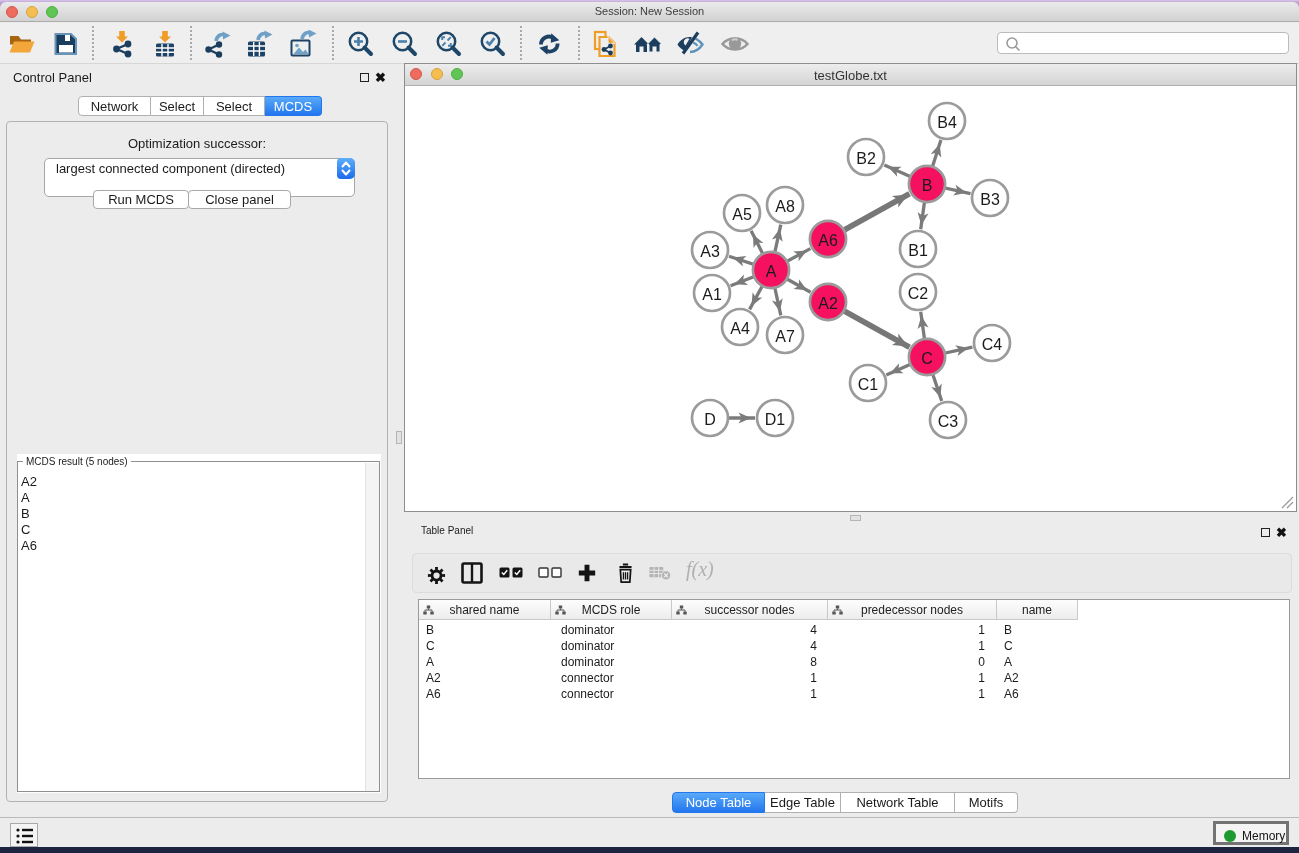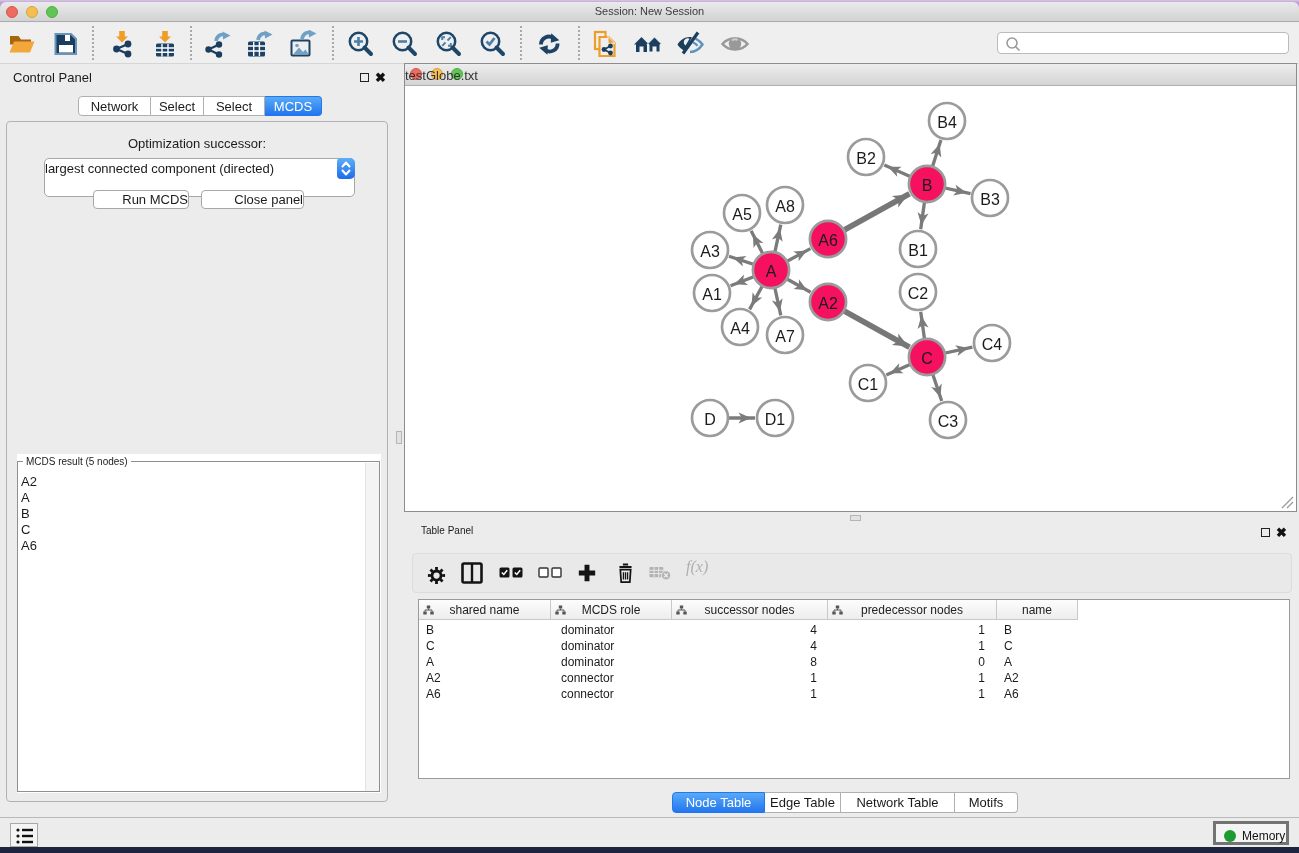--- a/index.html
+++ b/index.html
@@ -21,36 +21,36 @@
 .closex{position:absolute;font-size:13px;font-weight:bold;color:#111}
 
 .segs{position:absolute;display:flex;height:19px}
 .segs[style*="top:96px"] .seg{height:20px}
 .seg{height:19px;border:1px solid #b0b0b0;border-left:none;background:#fff;font-size:13px;color:#1a1a1a;display:flex;align-items:center;justify-content:center}
 .seg.first{border-left:1px solid #b0b0b0;border-radius:4px 0 0 4px}
 .seg.last{border-radius:0 4px 4px 0}
 .seg.sel{background:linear-gradient(#59aaf8,#2276ee);color:#fff;border-color:#2276ee}
 #panelbox{left:6px;top:121px;width:382px;height:681px;border:1px solid #b2b2b2;border-radius:4px}
 #optlabel{left:6px;top:136px;width:382px;text-align:center;font-size:13px}
-#combo{left:44px;top:158px;width:311px;height:39px;background:#fff;border:1px solid #a6a6a6;border-radius:5px;font-size:13px;line-height:19px;}
+#combo{left:44px;top:158px;width:311px;height:39px;background:#fff;border:1px solid #a6a6a6;border-radius:5px;font-size:13px;line-height:19px;padding-left:11px}
 #combocap{left:337px;top:158px;width:18px;height:21px;border-radius:4px 5px 5px 4px;background:linear-gradient(#5eaefa,#1c6ceb)}
-.btn{position:absolute;height:19px;background:#fff;border:1px solid #a8a8a8;border-radius:4px;font-size:13px;text-align:right;line-height:17px}
+.btn{position:absolute;height:19px;background:#fff;border:1px solid #a8a8a8;border-radius:4px;font-size:13px;text-align:center;line-height:17px}
 #mcdsbox{left:17px;top:454px;width:364px;height:339px;background:#fff}
 #mcdsborder{left:17px;top:461px;width:363px;height:331px;border:1px solid #8f8f8f}
 #mcdslegend{left:23px;top:456px;background:#fff;padding:0 3px;font-size:10px}
 #mcdslist{left:21px;top:474px;font-size:13px;line-height:16px}
 #mcdsscroll{left:365px;top:463px;width:14px;height:328px;background:#f4f4f4;border-left:1px solid #e2e2e2}
 
 #netwin{left:404px;top:63px;width:893px;height:449px;background:#fff;border:1px solid #8d8d8d}
 #nettitle{position:absolute;left:0;top:0;width:891px;height:22px;background:linear-gradient(#ededed,#d4d4d4);border-bottom:1px solid #b0b0b0}
 #nettitle .t1{left:5px;background:#ed6b5f;border:1px solid #d4584e}
 #nettitle .t2{left:26px;background:#f5be50;border:1px solid #d8a340}
 #nettitle .t3{left:46px;background:#61c555;border:1px solid #4caf45}
 #nettitle .tl{top:4px}
-#nettitletext{position:absolute;left:0;top:4px;width:891px;text-align:left;font-size:13px;color:#333}
+#nettitletext{position:absolute;left:0;top:4px;width:891px;text-align:center;font-size:13px;color:#333}
 #graph{position:absolute;left:0;top:23px}
 .nl{font-size:16px;fill:#1b1b1b;text-anchor:middle;dominant-baseline:central;font-family:"Liberation Sans",sans-serif}
 
 #tableicons{left:418px;top:556px}
 #tablebox{left:418px;top:599px;width:872px;height:180px;background:#fff;border:1px solid #9a9a9a}
 .th{position:absolute;top:0;height:20px;background:linear-gradient(#fdfdfd,#ededed);border-right:1px solid #c9c9c9;border-bottom:1px solid #c9c9c9;font-size:12px;color:#222;text-align:center;line-height:20px}
 .tr{position:absolute;font-size:12px;line-height:16px}
 .num{text-align:right}
 
 #bottomtabs{left:672px;top:792px}
@@ -197,21 +197,21 @@
 <div class="seg sel last" style="width:57px">MCDS</div>
 </div>
 <div class="abs" id="panelbox"></div>
 <div class="abs" id="optlabel">Optimization successor:</div>
 <div class="abs" id="combo">largest connected component (directed)</div>
 <div class="abs" id="combocap"><svg width="18" height="21">
       <path d="M5.5 8.5 L9 4.5 L12.5 8.5" fill="none" stroke="#fff" stroke-width="2" stroke-linecap="round" stroke-linejoin="round"></path>
       <path d="M5.5 12.5 L9 16.5 L12.5 12.5" fill="none" stroke="#fff" stroke-width="2" stroke-linecap="round" stroke-linejoin="round"></path>
     </svg></div>
 <div class="btn" style="left:93px;top:190px;width:96px">Run MCDS</div>
-<div class="btn" style="left:201px;top:190px;width:103px">Close panel</div>
+<div class="btn" style="left:188px;top:190px;width:103px">Close panel</div>
 <div class="abs" id="mcdsbox"></div>
 <div class="abs" id="mcdsborder"></div>
 <div class="abs" id="mcdslegend">MCDS result (5 nodes)</div>
 <div class="abs" id="mcdsscroll"></div>
 <div class="abs" id="mcdslist">A2<br>A<br>B<br>C<br>A6</div>
 <div class="abs" id="divhandle"></div>
 <div class="abs" id="netwin">
 <div id="nettitle">
       <div class="tl t1"></div>
       <div class="tl t2"></div>
@@ -338,21 +338,21 @@
       <path d="M8,1.5 h6 M4,4.5 h14" stroke="#141414" stroke-width="2.2"></path>
       <path d="M5,7.5 h12 l-1,14.5 h-10 z" fill="none" stroke="#141414" stroke-width="2"></path>
       <path d="M8.6,10.5 v8.5 M11,10.5 v8.5 M13.4,10.5 v8.5" stroke="#141414" stroke-width="1.5"></path>
     </svg>
 <svg style="position:absolute;left:231px;top:10px" width="24" height="15" viewBox="0 0 26 16">
       <rect x="0.5" y="1" width="15" height="11" rx="1" fill="#b3b3b3"></rect>
       <path d="M0.5,4.5 h15 M0.5,8 h15 M5.5,1 v11 M10.5,1 v11" stroke="#ececec" stroke-width="1"></path>
       <circle cx="18.5" cy="10" r="5" fill="#b3b3b3" stroke="#ececec" stroke-width="1"></circle>
       <path d="M16.5,8 l4,4 m0,-4 l-4,4" stroke="#ececec" stroke-width="1.4"></path>
     </svg>
-<div style="position:absolute;left:268px;top:2px;font-family:'Liberation Serif',serif;font-style:italic;font-size:16px;color:#b0b0b0">f(x)</div>
+<div style="position:absolute;left:268px;top:2px;font-family:'Liberation Serif',serif;font-style:italic;font-size:20px;color:#b0b0b0">f(x)</div>
 </div>
 <div class="abs" id="tablebox">
 <div class="th" style="left:0;width:132px"><svg style="position:absolute;left:4px;top:5px" width="11" height="10">
         <rect x="3.8" y="0.5" width="3.4" height="3" fill="#555"></rect>
         <rect x="0.3" y="6.5" width="3.4" height="3" fill="#555"></rect>
         <rect x="7.3" y="6.5" width="3.4" height="3" fill="#555"></rect>
         <path d="M5.5,3.5 v1.5 M2,6.5 v-1.5 h7 v1.5" stroke="#555" stroke-width="1" fill="none"></path>
       </svg>shared name</div>
 <div class="th" style="left:132px;width:121px"><svg style="position:absolute;left:4px;top:5px" width="11" height="10">
         <rect x="3.8" y="0.5" width="3.4" height="3" fill="#555"></rect>

